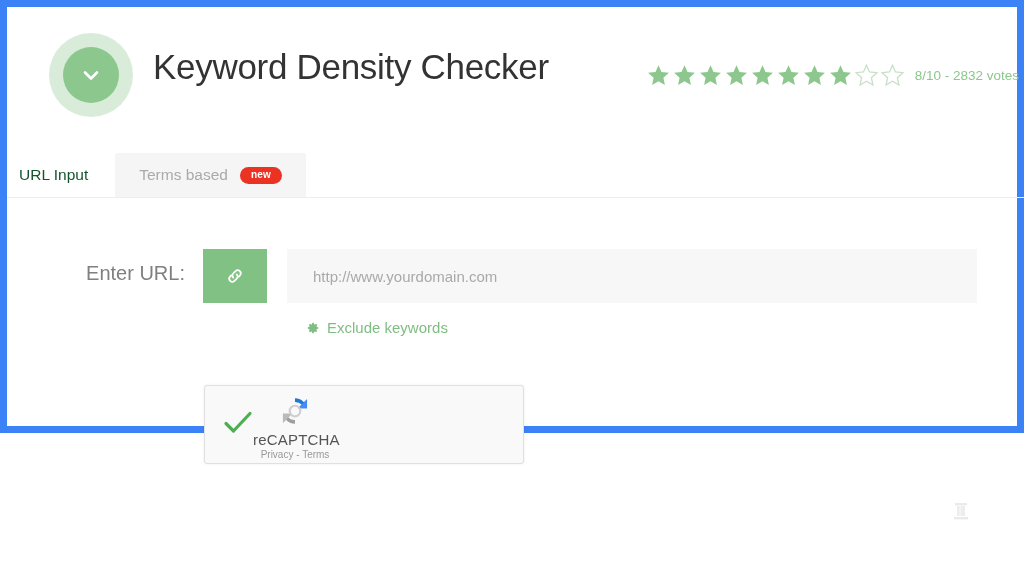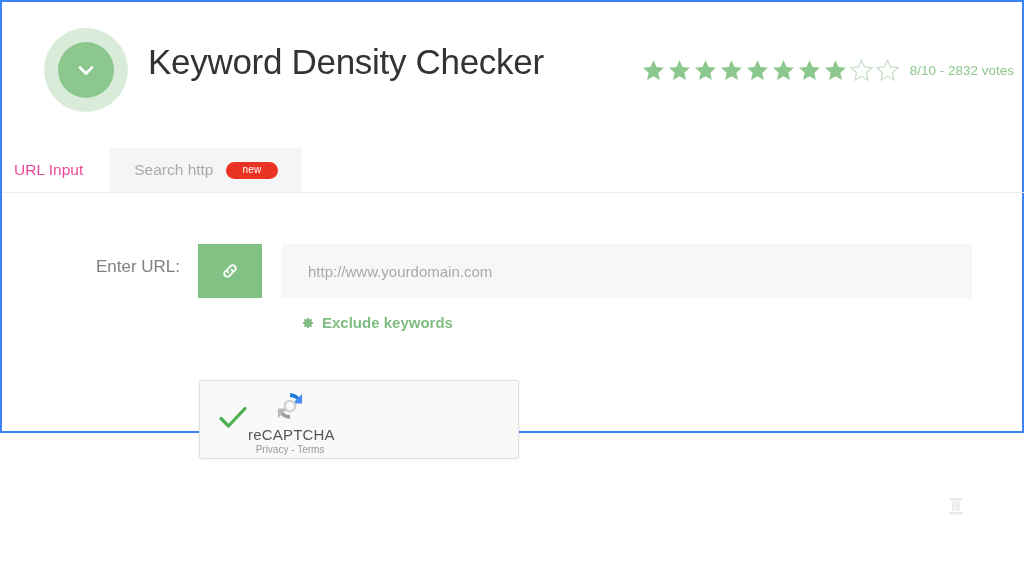--- a/index.html
+++ b/index.html
@@ -13,21 +13,21 @@
     font-family: "Liberation Sans", sans-serif;
     color: #3c3c3c;
     overflow: hidden;
   }
   #page {
     position: relative;
     width: 1024px;
     height: 433px;
     background: #ffffff;
     box-sizing: border-box;
-    border: 2px solid #3b82f6;
+    border: 7px solid #3b82f6;
   }
 
   
   .header {
     position: absolute;
     left: 0; top: 0;
     width: 1024px;
     height: 138px;
   }
   .logo-outer {
@@ -91,37 +91,37 @@
     font-size: 15.5px;
     color: #aaaaaa;
     background: #f5f5f5;
     border-radius: 3px 3px 0 0;
     margin-right: 5px;
     cursor: pointer;
     white-space: nowrap;
   }
   .tab.active {
     background: #ffffff;
-    color: #ec4899;
+    color: #14532d;
     font-weight: 500;
     padding-left: 12px;
     padding-right: 22px;
   }
   .badge-new {
     display: inline-flex;
     align-items: center;
     justify-content: center;
     margin-left: 12px;
     background: #ea3323;
     color: #ffffff;
     font-size: 10px;
-    font-weight: 400;
+    font-weight: 700;
     letter-spacing: 0.2px;
     border-radius: 10px;
-    padding: 3px 17px 4px;
+    padding: 3px 11px 4px;
     line-height: 1;
   }
   .tabs-rule {
     position: absolute;
     left: 0; top: 190px;
     width: 1024px;
     height: 1px;
     background: #ededed;
   }
 
@@ -136,21 +136,21 @@
     position: absolute;
     left: 0; top: 52px;
     width: 1024px;
     height: 54px;
   }
   .field-label {
     position: absolute;
     left: 0; top: 13px;
     width: 178px;
     text-align: right;
-    font-size: 17px;
+    font-size: 20px;
     color: #808080;
   }
   .input-group {
     position: absolute;
     left: 196px; top: 0;
     width: 774px;
     height: 54px;
     display: flex;
     gap: 20px;
   }
@@ -180,21 +180,20 @@
 
   .exclude-link {
     position: absolute;
     left: 299px; top: 122px;
     display: flex;
     align-items: center;
     font-size: 15px;
     color: #80bd83;
     text-decoration: none;
     cursor: pointer;
-    font-weight: bold;
   }
   .exclude-link .gear { margin-right: 7px; display: block; }
 
   
   .captcha {
     position: absolute;
     left: 197px; top: 188px;
     width: 320px;
     height: 79px;
     background: #f9f9f9;
@@ -296,21 +295,21 @@
       </div>
       <div class="rating-text">8/10 - 2832 votes</div>
     </div>
   </div>
 
   <div class="tabs">
     <div class="tab active">
       <span>URL Input</span>
     </div>
     <div class="tab">
-      <span>Search http</span>
+      <span>Terms based</span>
       <span class="badge-new">new</span>
     </div>
   </div>
   <div class="tabs-rule"></div>
 
   <div class="form-area">
 
     <div class="field-row">
       <div class="field-label">Enter URL:</div>
       <div class="input-group">

